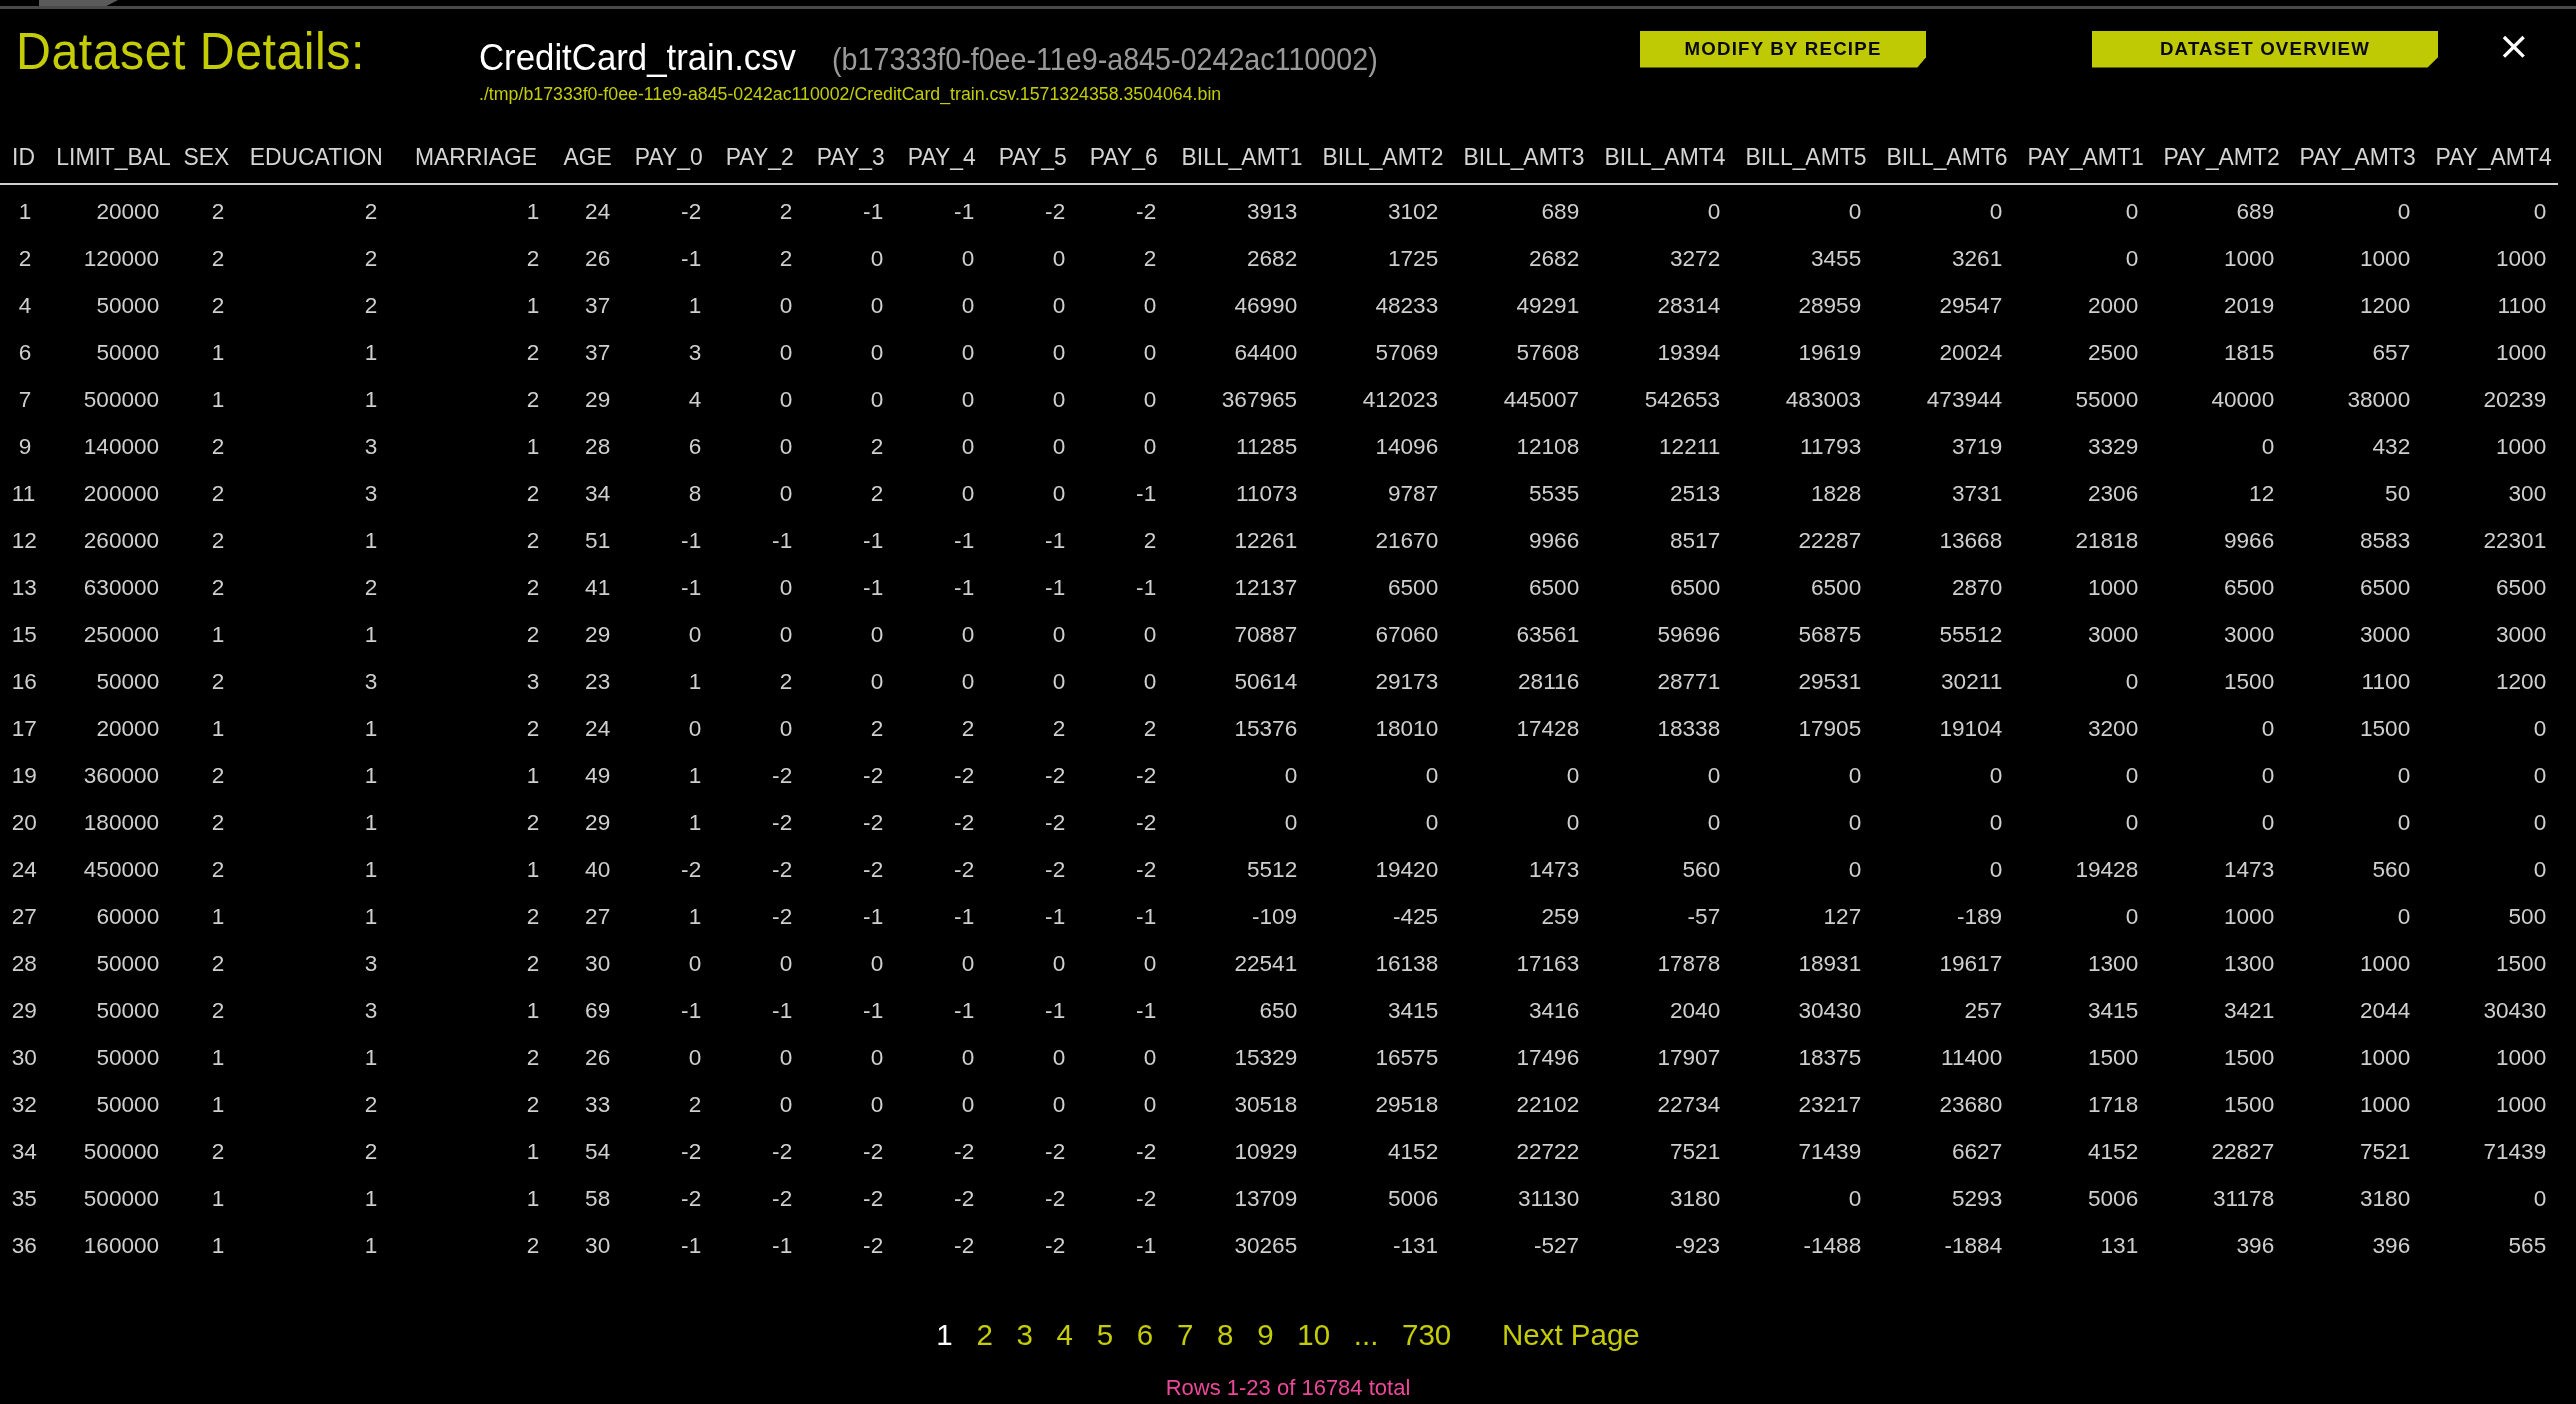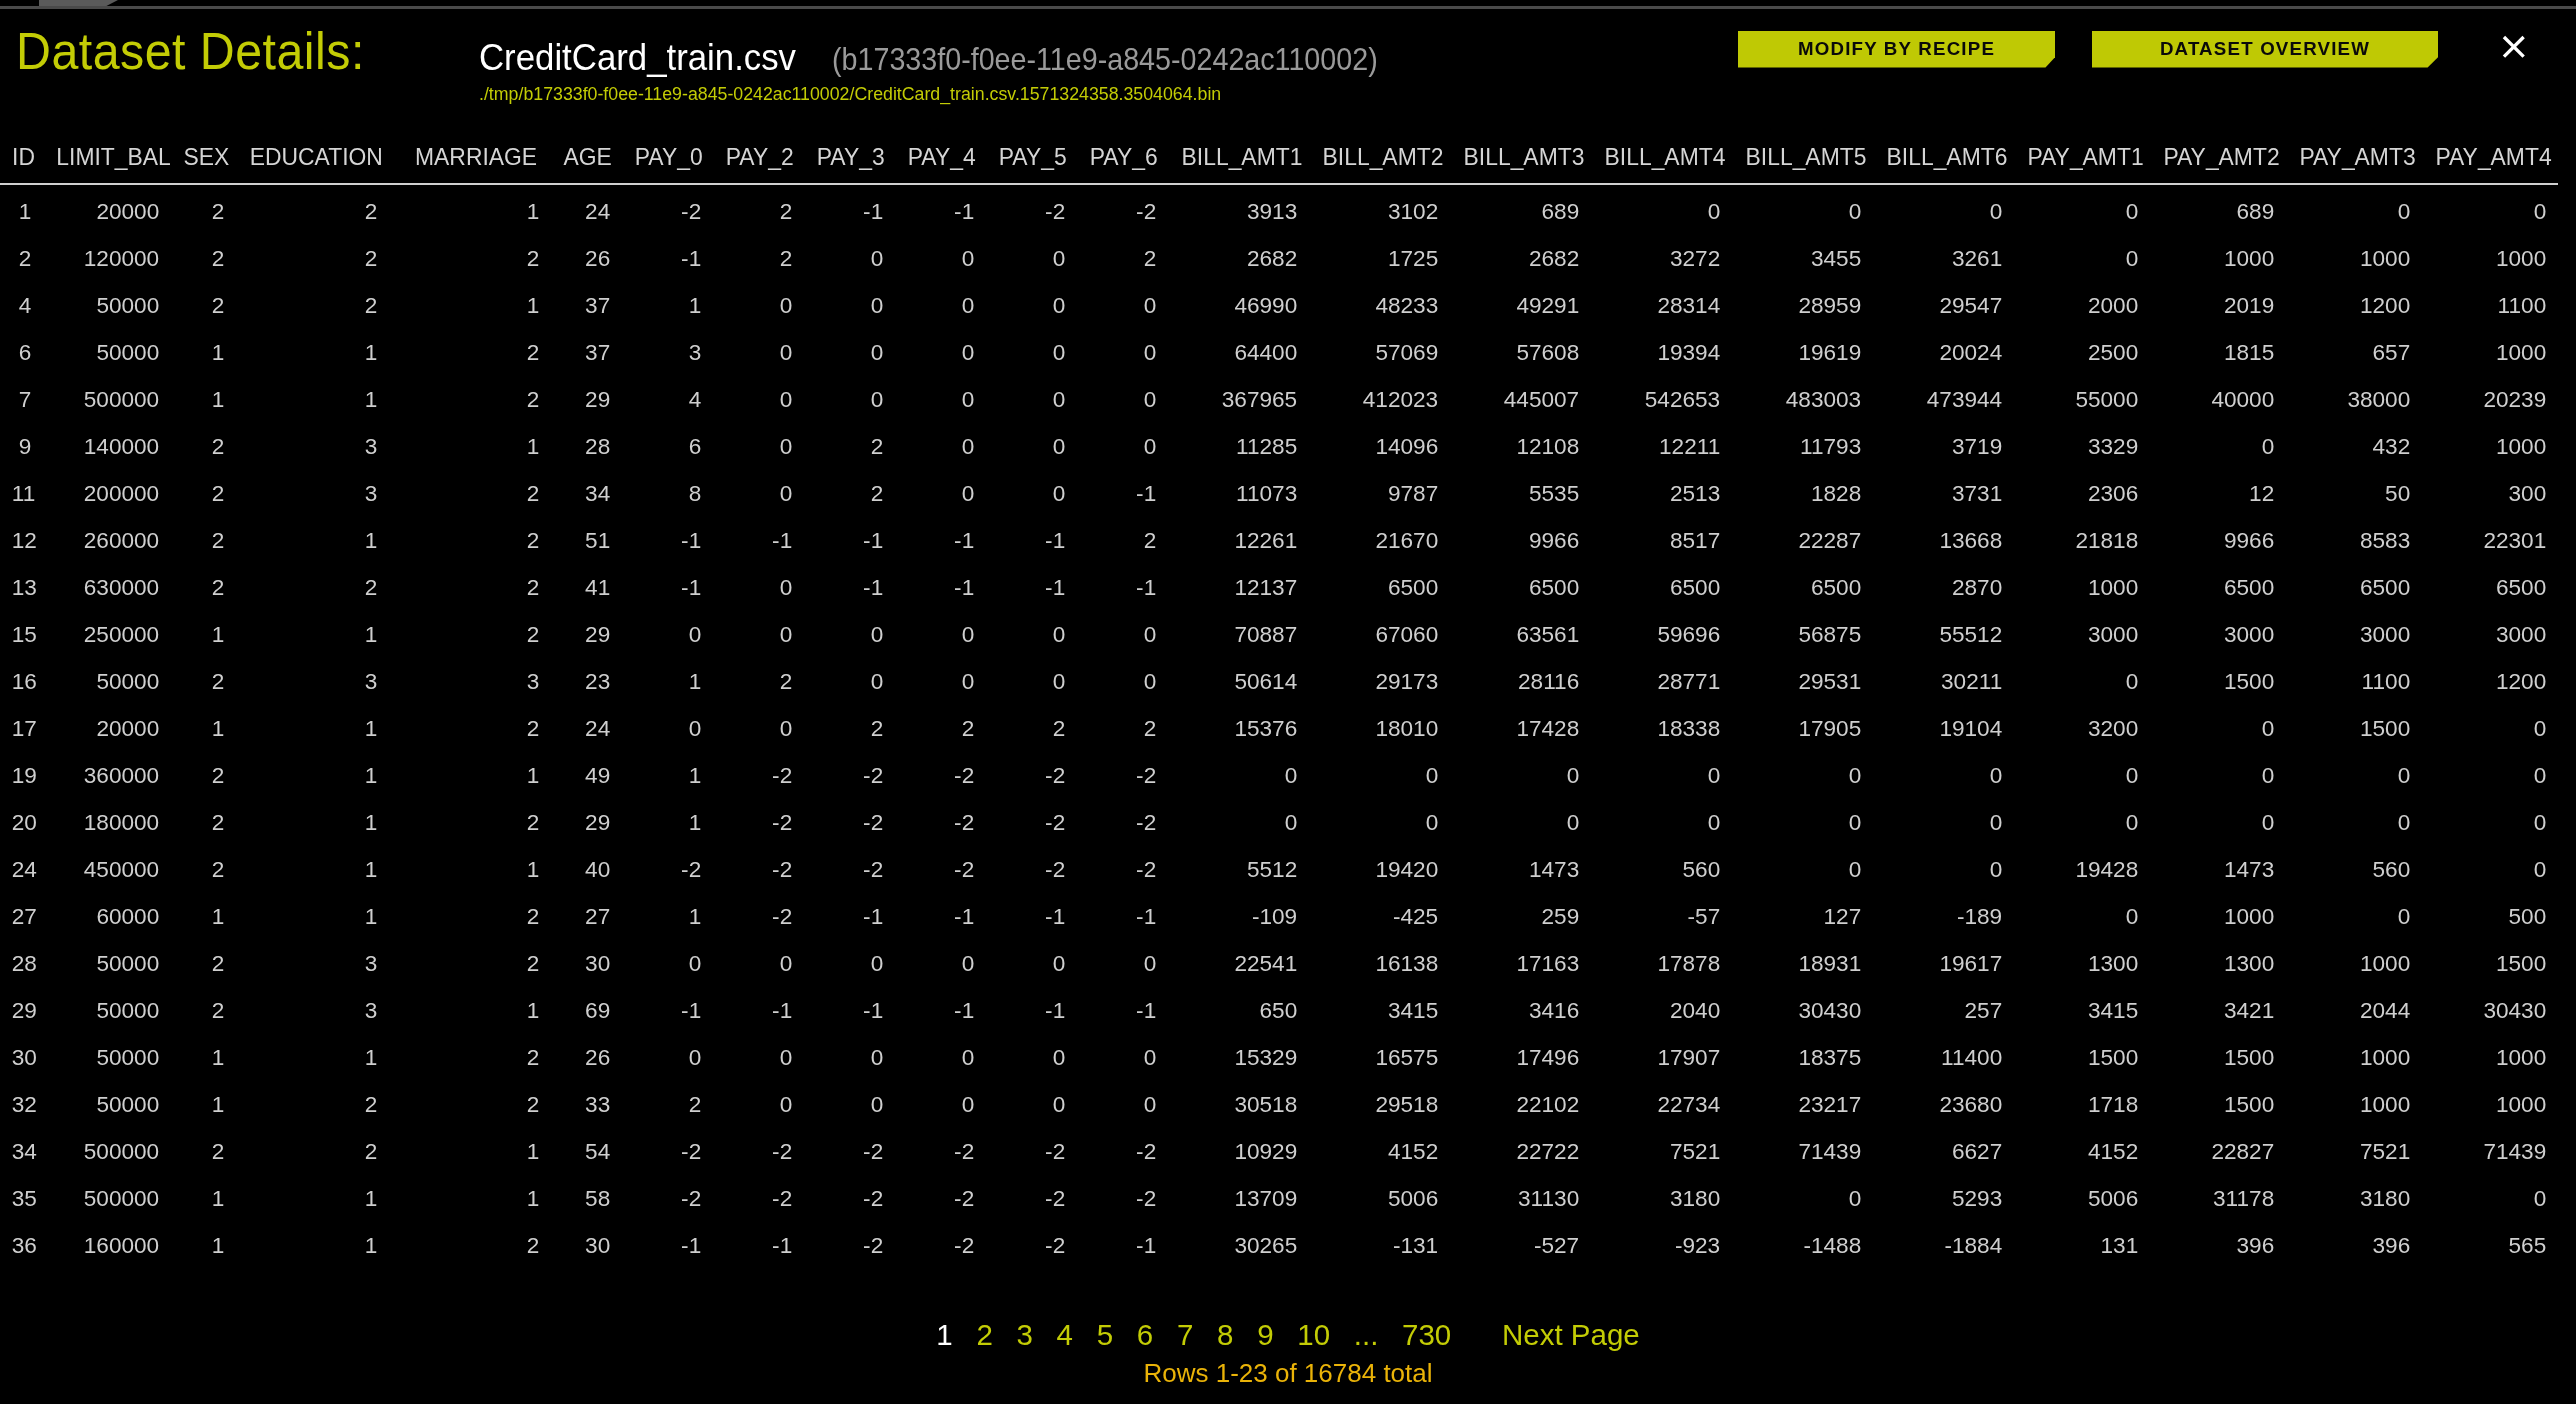--- a/index.html
+++ b/index.html
@@ -112,21 +112,21 @@
     font-weight: bold;
     letter-spacing: 1.2px;
     display: flex;
     align-items: center;
     justify-content: center;
     cursor: pointer;
     clip-path: polygon(0 0, 100% 0, 100% 72%, 97% 100%, 0 100%);
     padding: 0;
     white-space: nowrap;
   }
-  #btn-modify-recipe { left: 1738px; width: 317px; }
+  #btn-modify-recipe { left: 1640px; width: 286px; }
   #btn-dataset-overview { left: 2092px; width: 346px; }
   #close-button {
     position: absolute;
     top: 17.7px;
     left: 2493px;
     width: 41px;
     height: 41px;
     display: flex;
     align-items: center;
     justify-content: center;
@@ -204,23 +204,23 @@
     color: #ffffff;
     cursor: default;
   }
   .pager-ellipsis {
     color: #c3cc05;
     padding: 0 3px;
     cursor: default;
   }
   #pager-next { margin-left: 27px; }
   #rows-summary {
-    margin-top: 6px;
-    font-size: 26px;
-    color: #eab308;
+    margin-top: 23px;
+    font-size: 22px;
+    color: #ec4899;
     font-family: "Liberation Sans Narrow", "Liberation Sans", sans-serif;
   }
 </style>
 </head>
 <body>
 
 <div id="top-strip">
   <div id="top-strip-tab"></div>
   <div id="top-strip-line"></div>
 </div>

